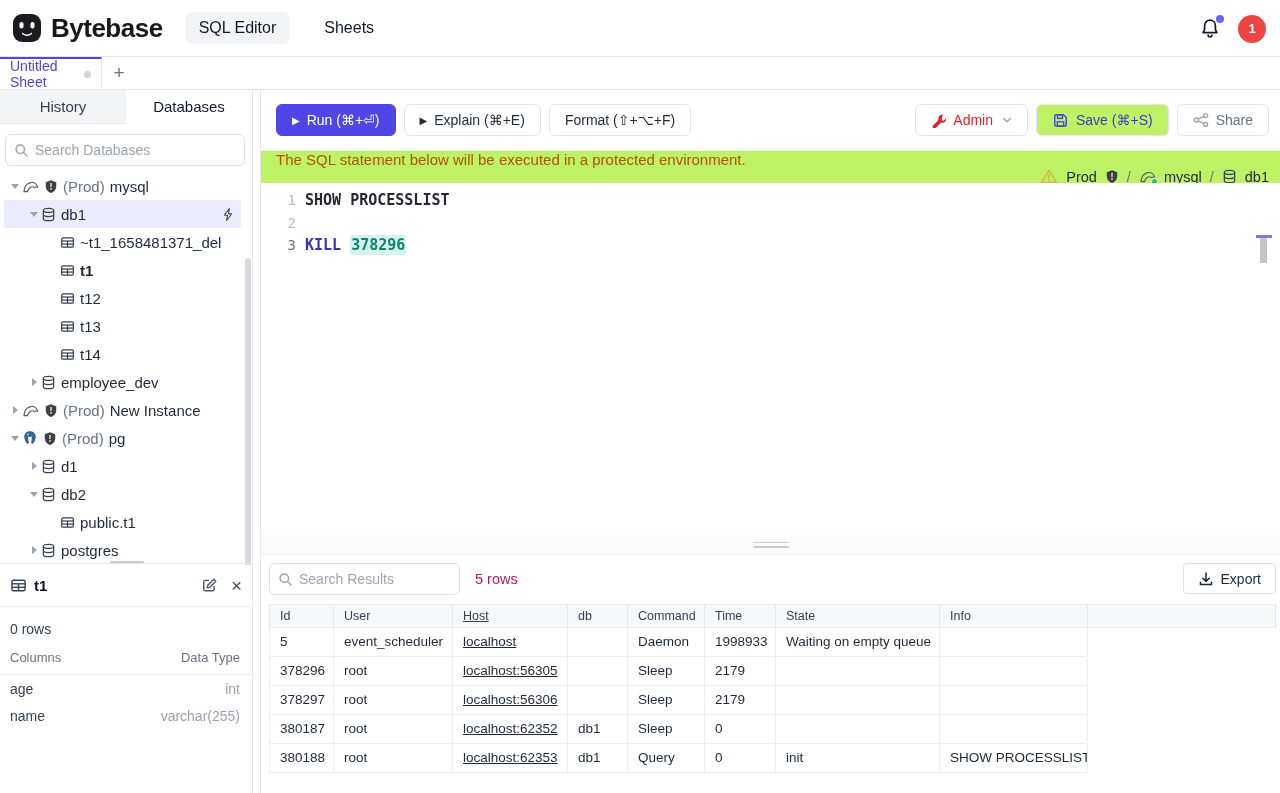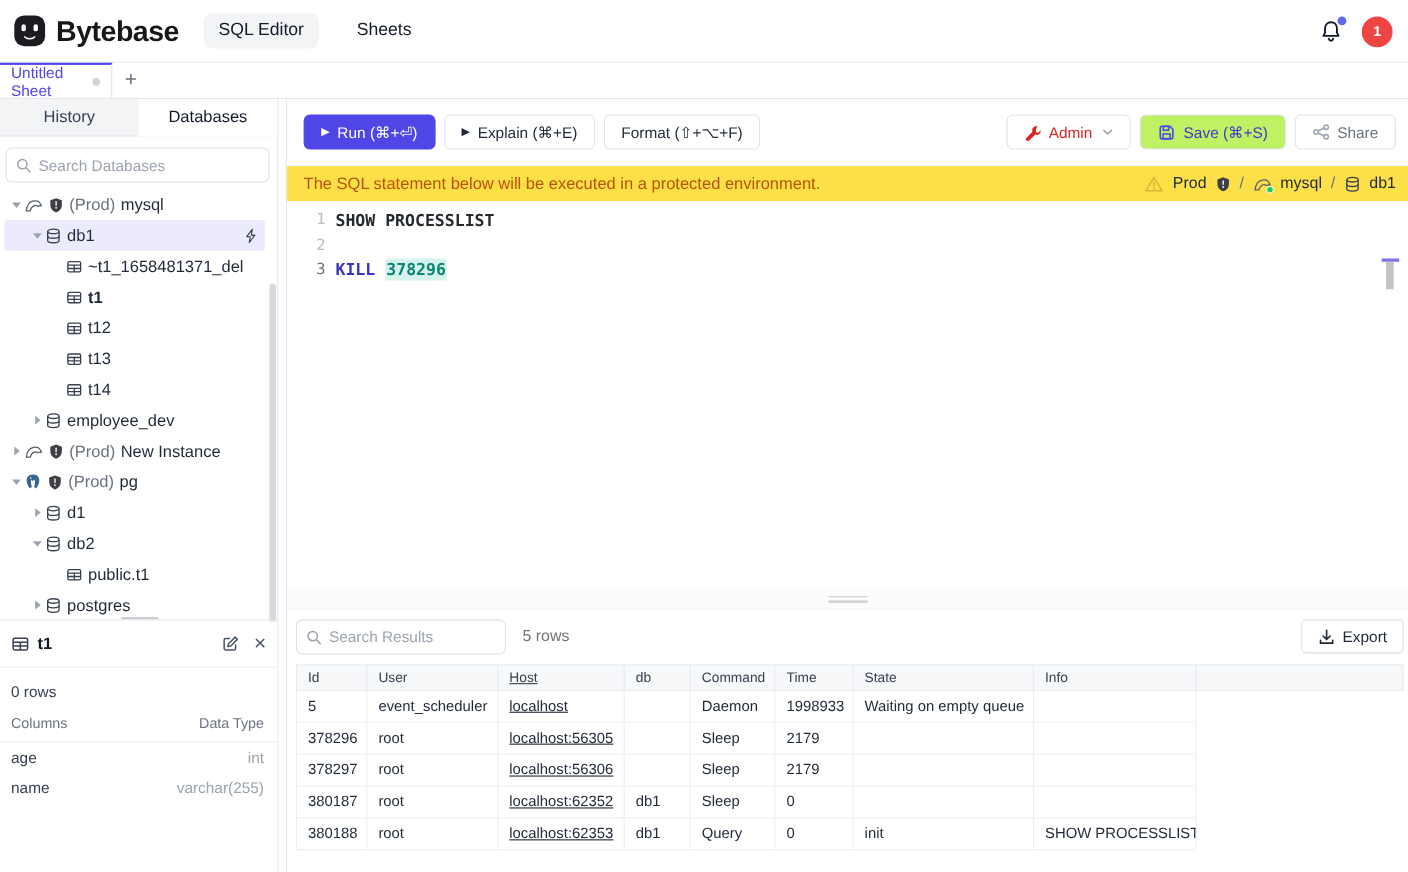--- a/index.html
+++ b/index.html
@@ -67,21 +67,21 @@
   .toolbar { position:absolute; top:0; left:0; right:0; height:61px; display:flex; align-items:center; padding:0 11px 0 15px; gap:8px; border-bottom:1px solid #f1f2f4; }
   .btn { height:32px; display:inline-flex; align-items:center; gap:7px; padding:0 15px; border-radius:6px; font-size:14px; font-family:inherit; cursor:pointer; background:#fff; border:1px solid #e2e4e9; color:#1f2937; white-space:nowrap; }
   .btn-primary { background:var(--accent,#4f46e5); border-color:var(--accent,#4f46e5); color:#fff; }
   .btn-save { background:#bef264; border-color:#e4e1fb; color:#4338ca; font-weight:500; }
   .btn-admin { color:#dc2626; }
   .btn-share { color:#6b7280; }
   .toolbar-spacer { flex:1; }
   .play { font-size:10px; }
   .chev { font-size:11px; color:#9ca3af; margin-left:2px; }
 
-  .warnbar { position:absolute; top:61px; left:0; right:0; height:32px; background:#fde047; display:flex; align-items:center; padding:0 11px 0 15px; }
+  .warnbar { position:absolute; top:61px; left:0; right:0; height:32px; background:#bef264; display:flex; align-items:flex-start; padding:0 11px 0 15px;flex-direction:column; }
   .warn-msg { font-size:15px; color:#b45309; }
   .crumbs { margin-left:auto; display:flex; align-items:center; gap:8px; font-size:14.5px; color:#1f2937; }
   .crumb-sep { color:#6b7280; }
   .pgreen { position:relative; display:flex; }
   .pgreen .gdot { position:absolute; right:-2px; bottom:-1px; width:7px; height:7px; border-radius:50%; background:#22c55e; border:1.5px solid #fdf8e7; }
 
   .editor { position:absolute; top:93px; left:0; right:0; height:352px; background:#fff; font-family:"DejaVu Sans Mono",monospace; padding-top:6px; }
   .code-line { display:flex; height:22.5px; align-items:center; }
   .gutter { width:44px; flex:0 0 44px; text-align:right; font-size:14px; color:#b9bec6; padding-right:9px; }
   .gutter.active { color:#6b7280; }
@@ -94,21 +94,21 @@
   .ov-thumb { position:absolute; top:55px; right:13px; width:7px; height:25px; background:#c3c5c9; }
 
   .resize-bar { position:absolute; top:445px; left:0; right:0; height:20px; background:#fbfbfc; border-bottom:1px solid #f1f2f4; display:flex; align-items:center; justify-content:center; }
   .resize-handle { width:36px; display:flex; flex-direction:column; gap:3px; }
 
   .results { position:absolute; top:465px; left:0; right:0; bottom:0; background:#fff; }
   .results-head { position:relative; height:48px; display:flex; align-items:center; padding-left:8px; }
   .results-search { width:191px; height:32px; border:1px solid #dde0e5; border-radius:6px; display:flex; align-items:center; padding:0 8px; gap:6px; }
   .results-search input { border:none; outline:none; flex:1; min-width:0; font-size:14px; color:#374151; font-family:inherit; background:transparent; }
   .results-search input::placeholder { color:#9ca3af; }
-  .rowcount { font-size:14.5px; color:#737373; margin-left:15px; }
+  .rowcount { font-size:14.5px; color:#be185d; margin-left:15px; }
   .export-btn { position:absolute; right:4px; top:8px; height:31px; display:inline-flex; align-items:center; gap:7px; padding:0 14px; border:1px solid #dde0e5; border-radius:4px; background:#fff; font-size:14px; color:#1f2937; font-family:inherit; cursor:pointer; }
 
   .rtable { position:absolute; top:49px; left:8px; right:4px; }
   .rt-head { display:flex; height:24px; background:#f7f8fa; border:1px solid #e7e9ee; }
   .rt-hcell { font-size:12.5px; color:#374151; padding:4px 0 0 10px; border-right:1px solid #e7e9ee; overflow:hidden; white-space:nowrap; }
   .rt-hcell:last-child { border-right:none; }
   .rt-row { display:flex; height:29px; width:818px; border-bottom:1px solid #eceef1; border-left:1px solid #eceef1; }
   .rt-cell { font-size:13.5px; color:#1f2937; padding:6px 0 0 10px; border-right:1px solid #eceef1; overflow:hidden; white-space:nowrap; }
   .c0{width:64px;flex:0 0 64px;} .c1{width:119px;flex:0 0 119px;} .c2{width:115px;flex:0 0 115px;text-decoration:underline;}
   .c3{width:60px;flex:0 0 60px;} .c4{width:77px;flex:0 0 77px;} .c5{width:71px;flex:0 0 71px;}

